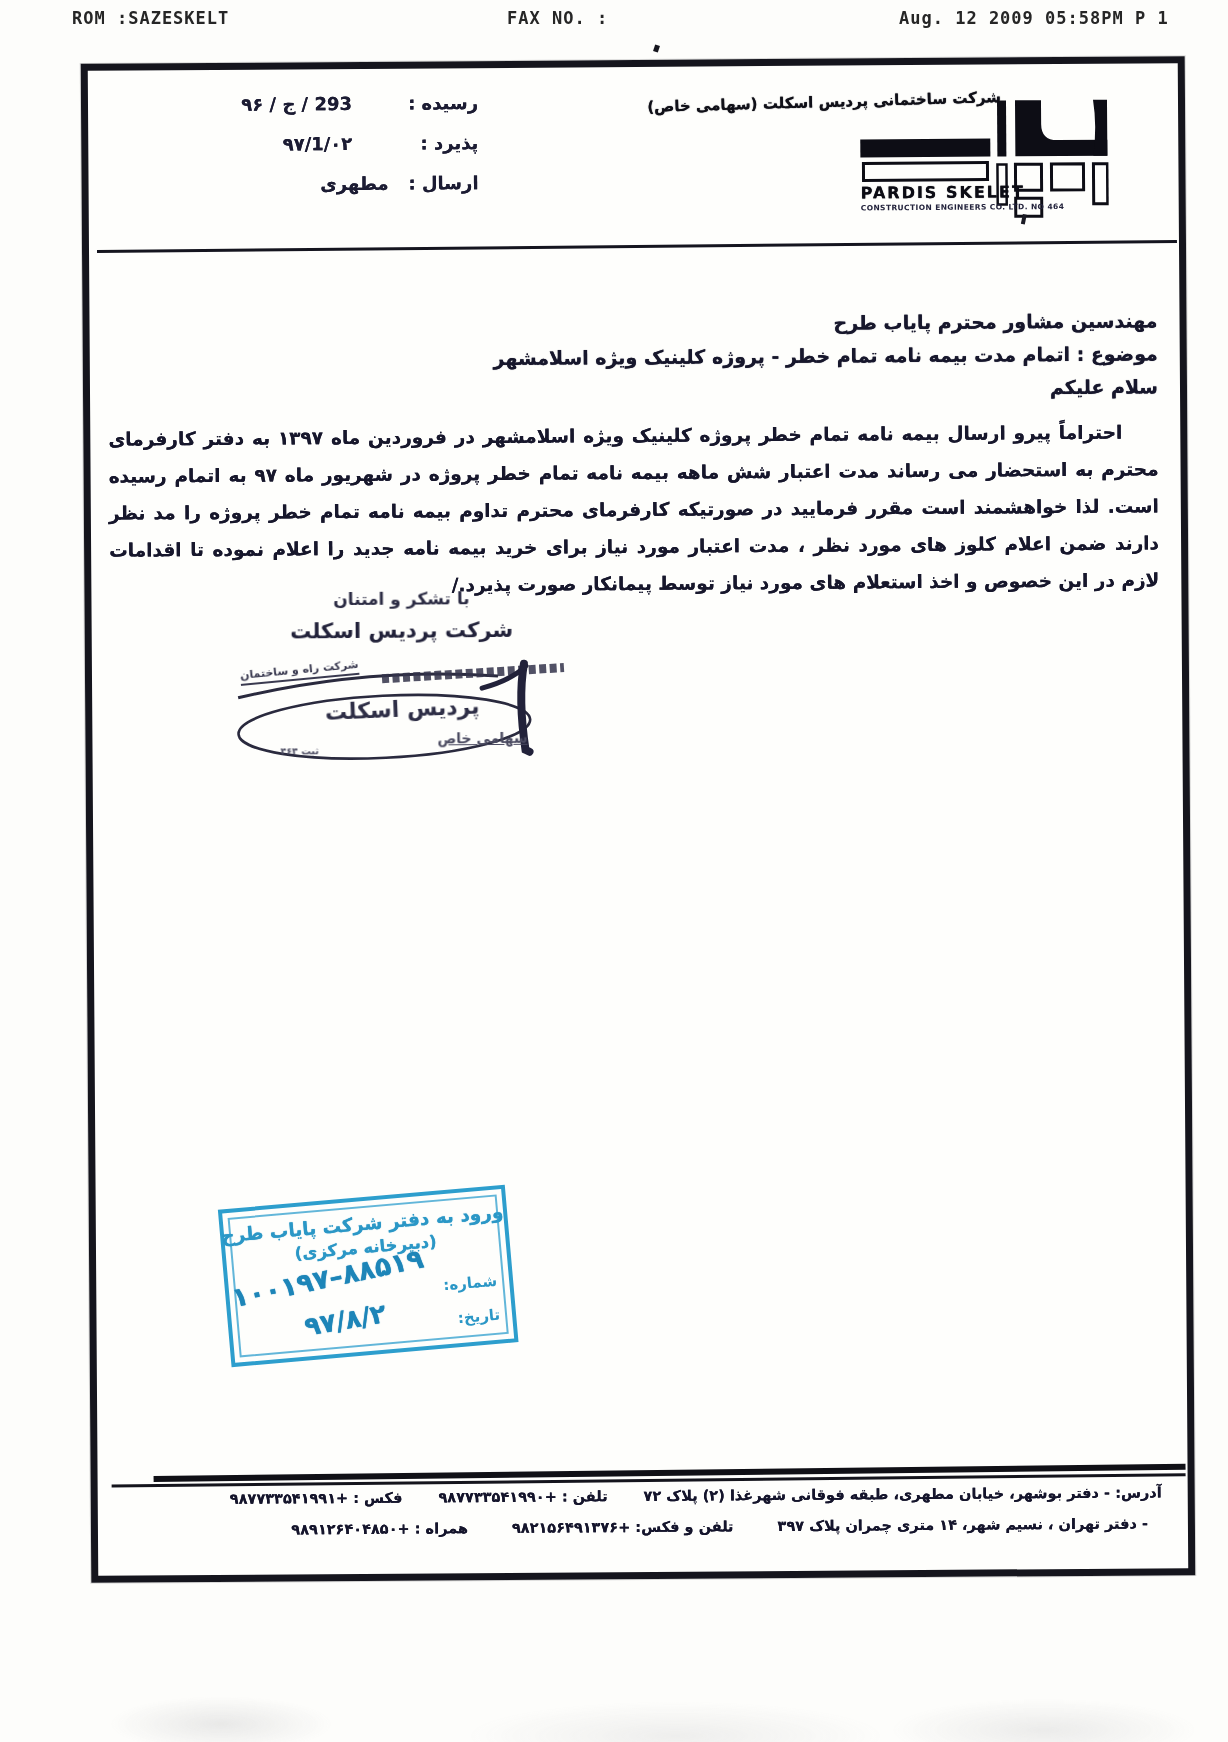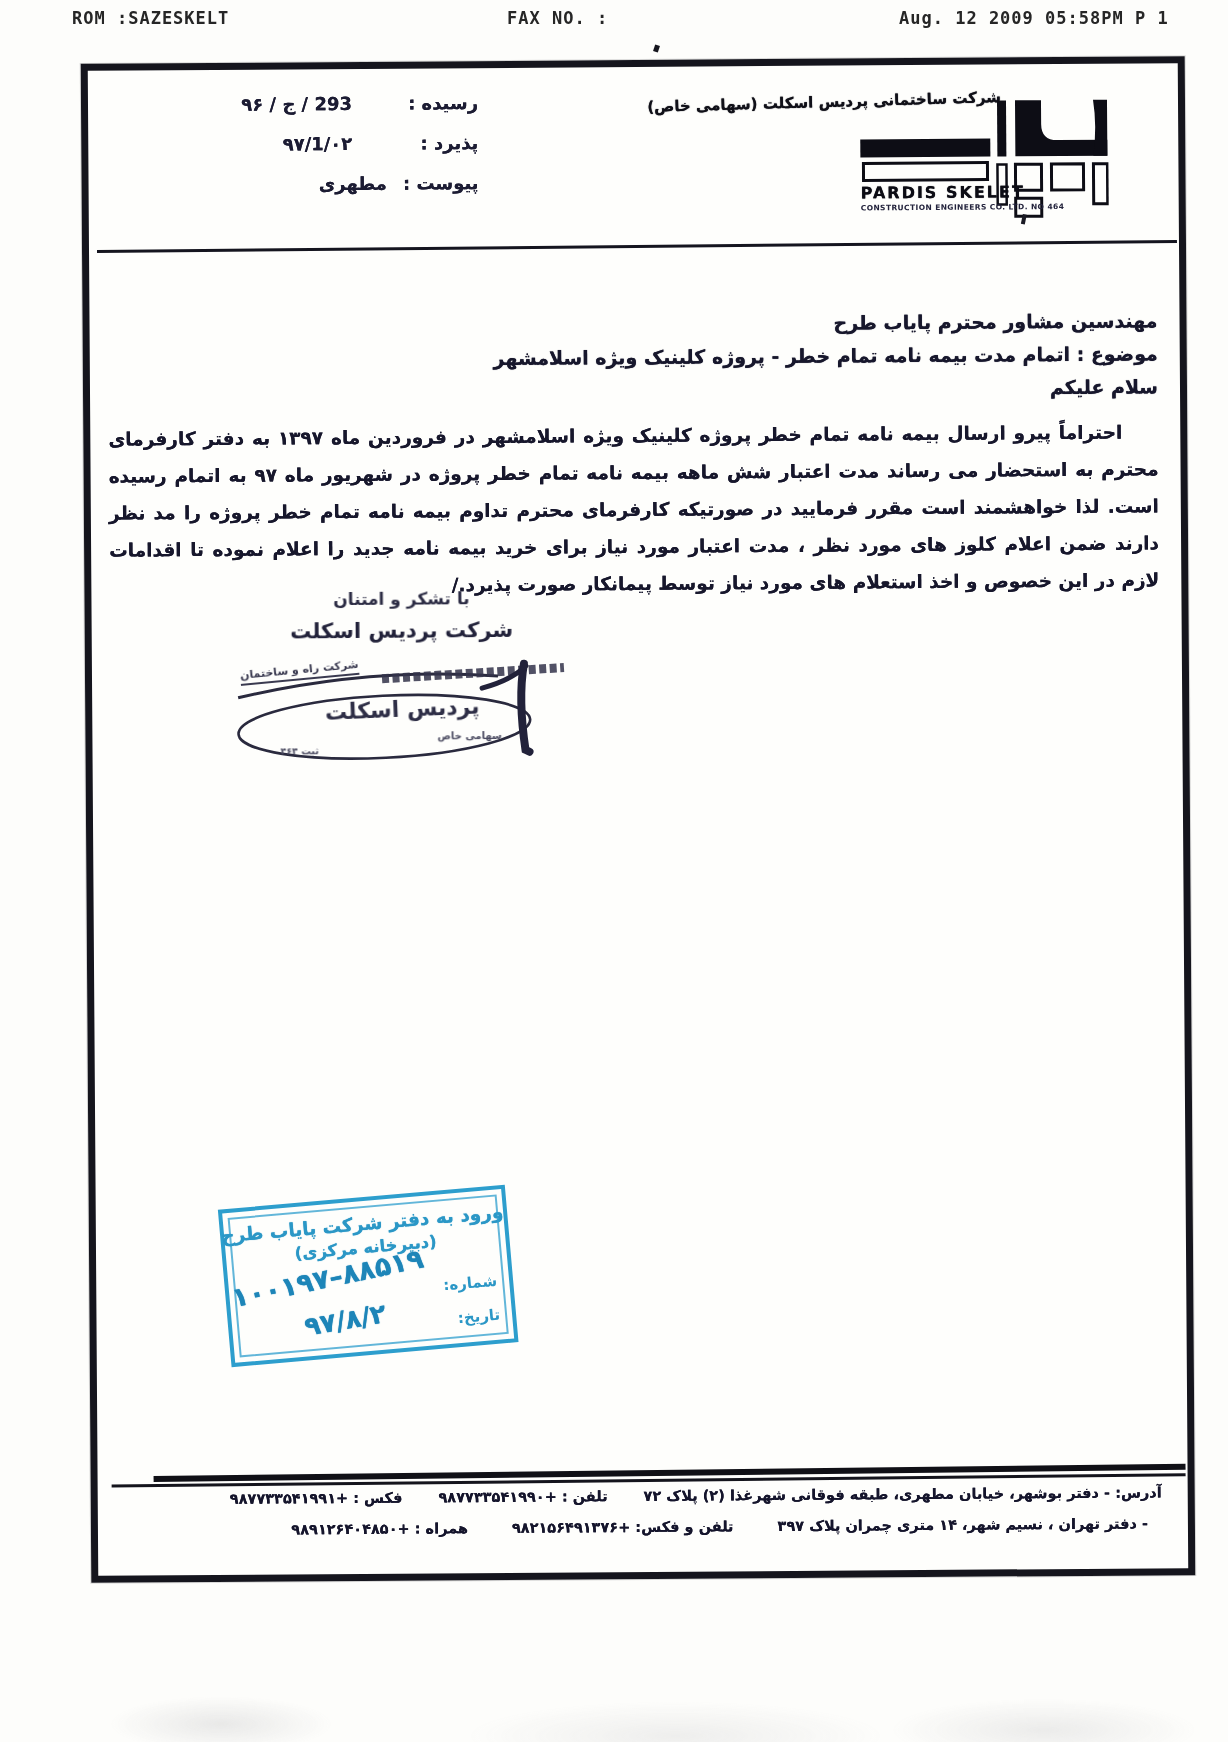--- a/index.html
+++ b/index.html
@@ -53,21 +53,21 @@
 
   
   .sig{position:absolute;left:140px;top:520px;width:340px;text-align:center;direction:rtl;}
   .sig-thanks{font-size:17px;font-weight:bold;color:#2c2c44;filter:blur(.4px);margin-bottom:10px;}
   .sig-company{font-size:21px;font-weight:bold;color:#22223a;letter-spacing:1px;filter:blur(.35px);margin-bottom:6px;}
   .stamp-wrap{position:relative;width:340px;height:150px;}
   .stamp-co-small{position:absolute;left:8px;top:14px;font-size:11px;font-weight:bold;color:#3a3a50;
     transform:rotate(-5deg);border-bottom:2px solid #3a3a50;padding-bottom:2px;filter:blur(.4px);white-space:nowrap;}
   .stamp-main{position:absolute;left:70px;top:48px;width:200px;font-size:22px;font-weight:bold;
     color:#2e2e46;filter:blur(.5px);transform:rotate(-2deg);white-space:nowrap;}
-  .stamp-small-r{position:absolute;left:205px;top:82px;font-size:10px;font-weight:bold;color:#4a4a60;filter:blur(.4px);}
+  .stamp-small-r{position:absolute;left:205px;top:82px;font-size:14px;font-weight:bold;color:#4a4a60;filter:blur(.4px);text-decoration:underline;}
   .stamp-small-l{position:absolute;left:48px;top:88px;font-size:9.5px;font-weight:bold;color:#4a4a60;filter:blur(.5px);margin-top:8px;}
 
   
   .entry-stamp{position:absolute;left:128px;top:1128px;width:280px;height:150px;
     border:4px solid #2d9ecd;transform:rotate(-4.6deg);direction:rtl;color:#2b97c6;}
   .entry-stamp::before{content:"";position:absolute;inset:5px;border:2px solid #2d9ecd;opacity:.75;pointer-events:none;}
   .es-line1{margin-top:12px;text-align:center;font-size:18.5px;font-weight:bold;text-shadow:0 0 .8px #2b97c6;white-space:nowrap;}
   .es-line2{text-align:center;font-size:16.5px;font-weight:bold;margin-top:4px;text-shadow:0 0 .8px #2b97c6;}
   .es-num-label{position:absolute;right:12px;top:82px;font-size:15px;font-weight:bold;}
   .es-date-label{position:absolute;right:12px;top:116px;font-size:15px;font-weight:bold;}
@@ -109,21 +109,21 @@
     <div class="fields">
       <div class="field-row">
         <span class="f-label">رسیده :</span>
         <span class="f-value">293 / ج / ۹۶</span>
       </div>
       <div class="field-row">
         <span class="f-label">پذیرد :</span>
         <span class="f-value" dir="ltr">۹۷/1/۰۲</span>
       </div>
       <div class="field-row tight">
-        <span class="f-label">پیوست :</span>
+        <span class="f-label">ارسال :</span>
         <span class="f-value">مطهری</span>
       </div>
     </div>
 
     <div class="logo">
       <div class="logo-fa">شرکت ساختمانی پردیس اسکلت (سهامی خاص)</div>
       <svg class="logo-mark" viewBox="0 0 345 148" width="345" height="148">
         <rect x="97" y="66" width="130" height="18" fill="#0d0d15"></rect>
         <rect x="100" y="90" width="124" height="17" fill="none" stroke="#0d0d15" stroke-width="3"></rect>
         <rect x="234" y="28" width="9" height="56" fill="#0d0d15"></rect>

